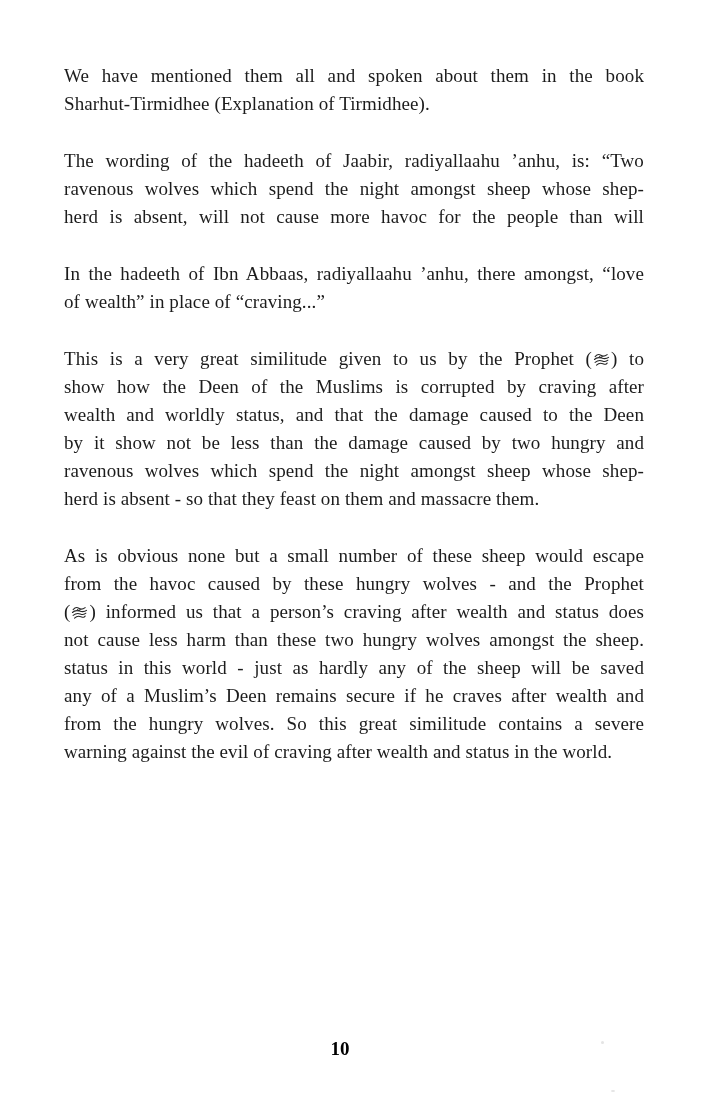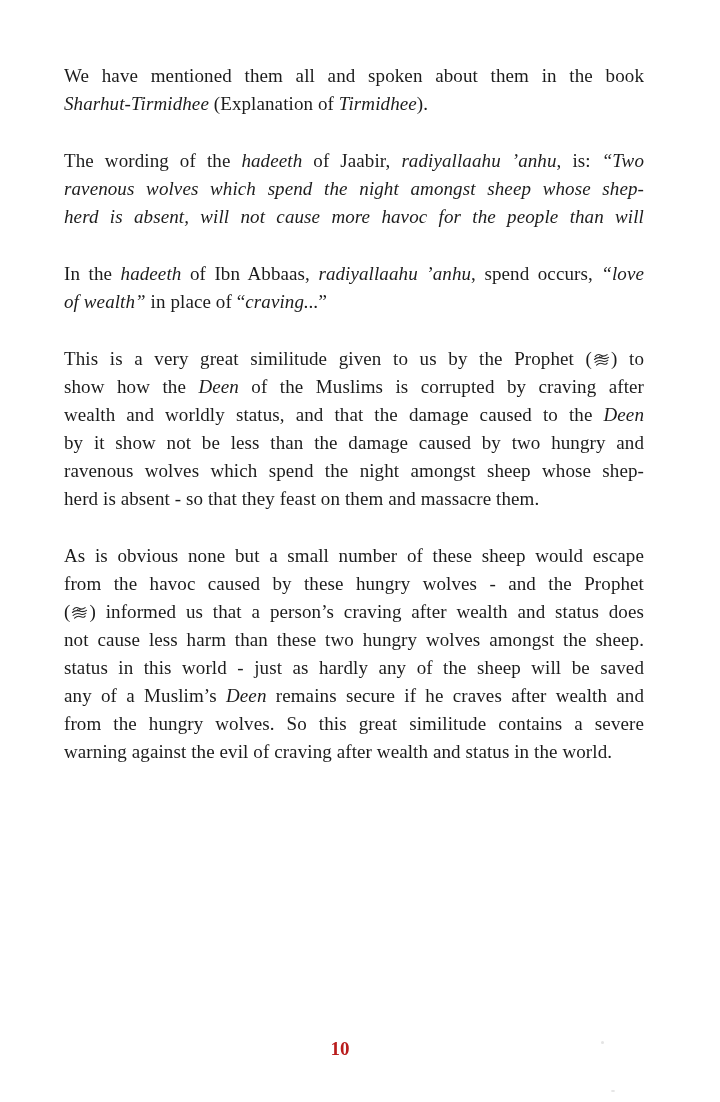--- a/index.html
+++ b/index.html
@@ -28,38 +28,38 @@
   .para { margin: 0 0 29px 0; }
   .para:last-child { margin-bottom: 0; }
   .line {
     white-space: nowrap;
     text-align: justify;
     text-align-last: justify;
   }
   .line.last {
     text-align-last: left;
   }
-  .it { font-style: italic; }
+  .it { }
   .saw {
     display: inline-block;
     width: 17px;
     height: 17px;
     vertical-align: -3px;
     margin: 0 1px;
   }
   .saw svg { display: block; width: 17px; height: 17px; }
   .page-number {
     position: absolute;
     left: 50px;
     top: 1038px;
     width: 580px;
     text-align: center;
     font-size: 19px;
     font-weight: bold;
-    color: #b91c1c;
+    color: #000000;
   }
   .speck {
     position: absolute;
     background: #c9c9c9;
     border-radius: 50%;
     opacity: 0.5;
   }
 </style>
 </head>
 <body>
@@ -69,21 +69,21 @@
       <div class="para">
         <div class="line"><span class="">We have mentioned them all and spoken about them in the book</span></div>
         <div class="line last"><span class="it">Sharhut-Tirmidhee</span><span class=""> (Explanation of </span><span class="it">Tirmidhee</span><span class="">).</span></div>
       </div>
       <div class="para">
         <div class="line"><span class="">The wording of the </span><span class="it">hadeeth</span><span class=""> of Jaabir, </span><span class="it">radiyallaahu ’anhu</span><span class="">, is: </span><span class="it">“Two</span></div>
         <div class="line"><span class="it">ravenous wolves which spend the night amongst sheep whose shep-</span></div>
         <div class="line"><span class="it">herd is absent, will not cause more havoc for the people than will</span></div>
       </div>
       <div class="para">
-        <div class="line"><span class="">In the </span><span class="it">hadeeth</span><span class=""> of Ibn Abbaas, </span><span class="it">radiyallaahu ’anhu</span><span class="">, spend occurs, </span><span class="it">“love</span></div>
+        <div class="line"><span class="">In the </span><span class="it">hadeeth</span><span class=""> of Ibn Abbaas, </span><span class="it">radiyallaahu ’anhu</span><span class="">, there amongst, </span><span class="it">“love</span></div>
         <div class="line last"><span class="it">of wealth”</span><span class=""> in place of “</span><span class="it">craving...</span><span class="">”</span></div>
       </div>
       <div class="para">
         <div class="line"><span class="">This is a very great similitude given to us by the Prophet (</span><span class="saw">
   <svg viewBox="0 0 24 24" aria-hidden="true">
     <g fill="none" stroke="#262626" stroke-width="1.5" stroke-linecap="round">
       <path d="M3 8 Q7 3 11 6 T20 5"></path>
       <path d="M2 12 Q6 8 12 10 T22 9"></path>
       <path d="M3 16 Q8 12 13 14 T21 13"></path>
       <path d="M5 20 Q9 16 14 18 T20 17"></path>

